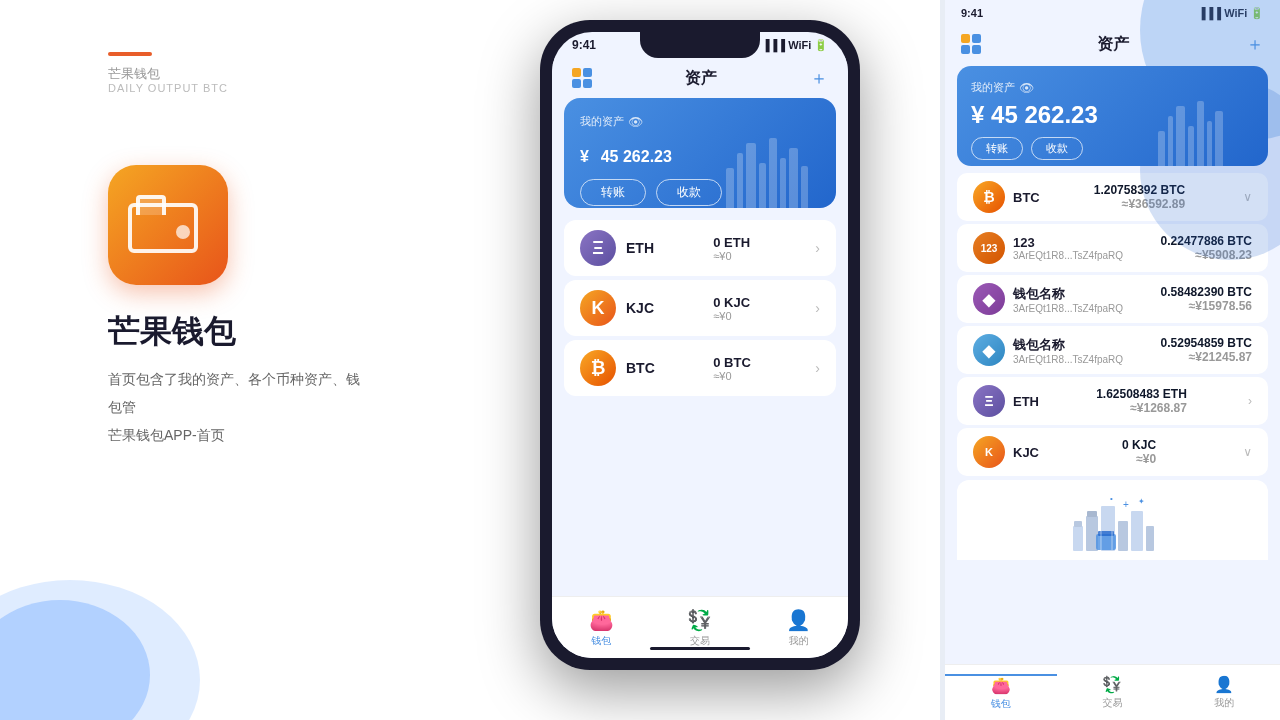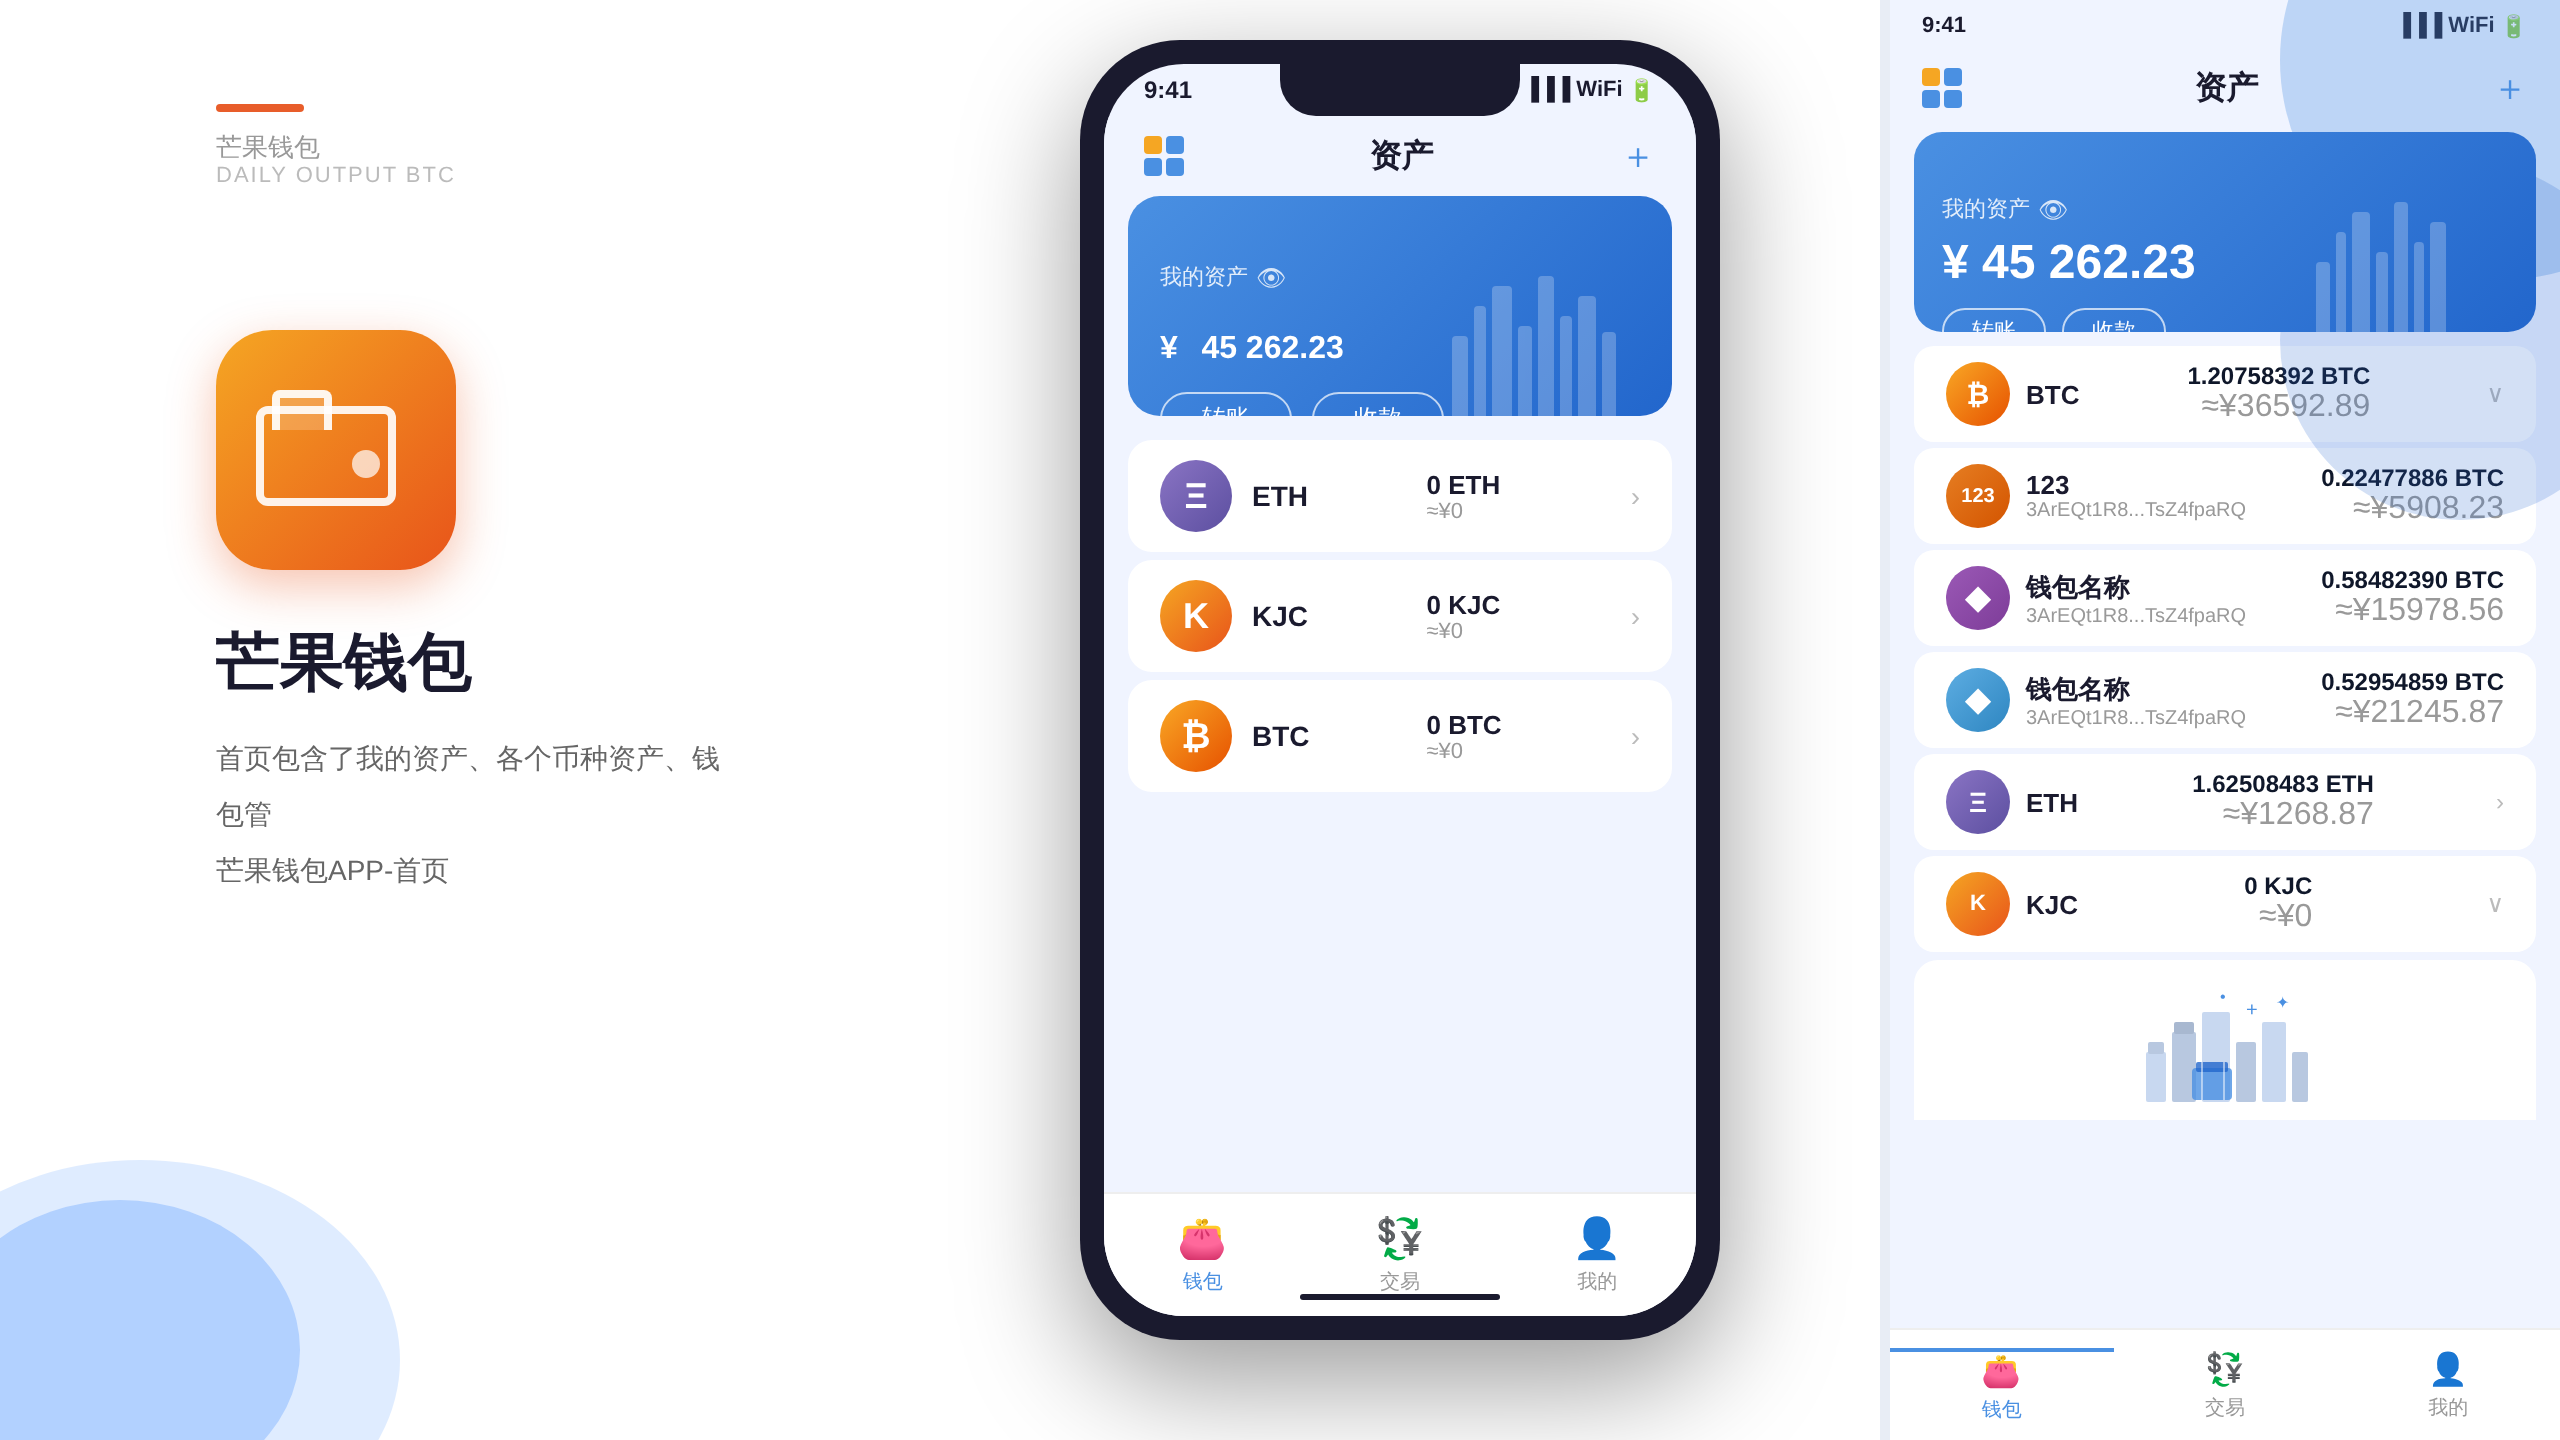--- a/index.html
+++ b/index.html
@@ -198,21 +198,20 @@
       position: relative;
       overflow: hidden;
       height: 110px;
     }
     .asset-label {
       font-size: 11px;
       color: rgba(255,255,255,0.85);
       display: flex;
       align-items: center;
       gap: 4px;
-      margin-top: 17px;
     }
     .asset-amount {
       font-size: 28px;
       font-weight: 700;
       color: #fff;
       margin-top: 8px;
     }
     .asset-amount span { font-size: 16px; margin-right: 4px; }
     .asset-buttons {
       display: flex;
@@ -386,21 +385,21 @@
     .right-coin-icon {
       width: 32px; height: 32px;
       border-radius: 50%;
       display: flex; align-items: center; justify-content: center;
       font-size: 14px; font-weight: 700;
     }
     .right-coin-name { font-size: 13px; font-weight: 600; color: #1a1a2e; }
     .right-coin-addr { font-size: 10px; color: #999; }
     .right-coin-right { text-align: right; }
     .right-coin-amount { font-size: 12px; font-weight: 600; color: #0f172a; }
-    .right-coin-approx { font-size: 16px; color: #999; }
+    .right-coin-approx { font-size: 12px; color: #999; font-weight: bold; }
 
     
     .eth-import {
       display: flex;
       flex-direction: column;
       align-items: center;
       padding: 16px;
       background: #fff;
       margin: 4px 12px;
       border-radius: 12px;

